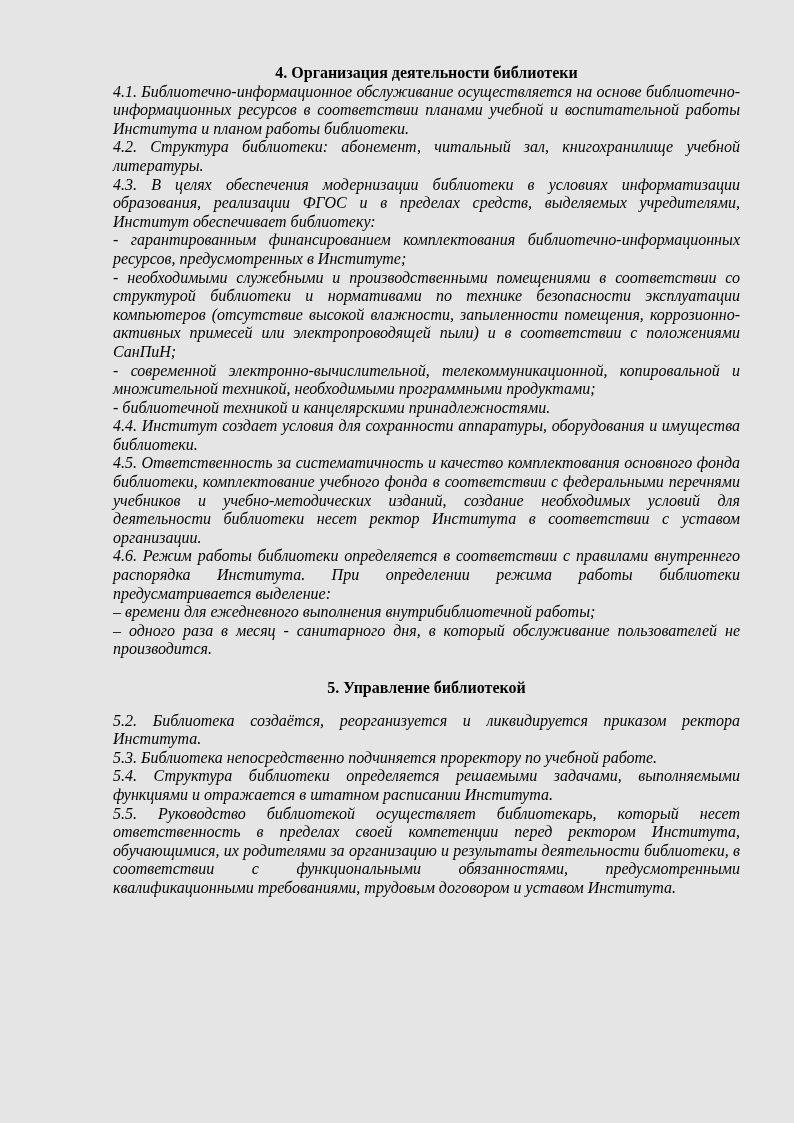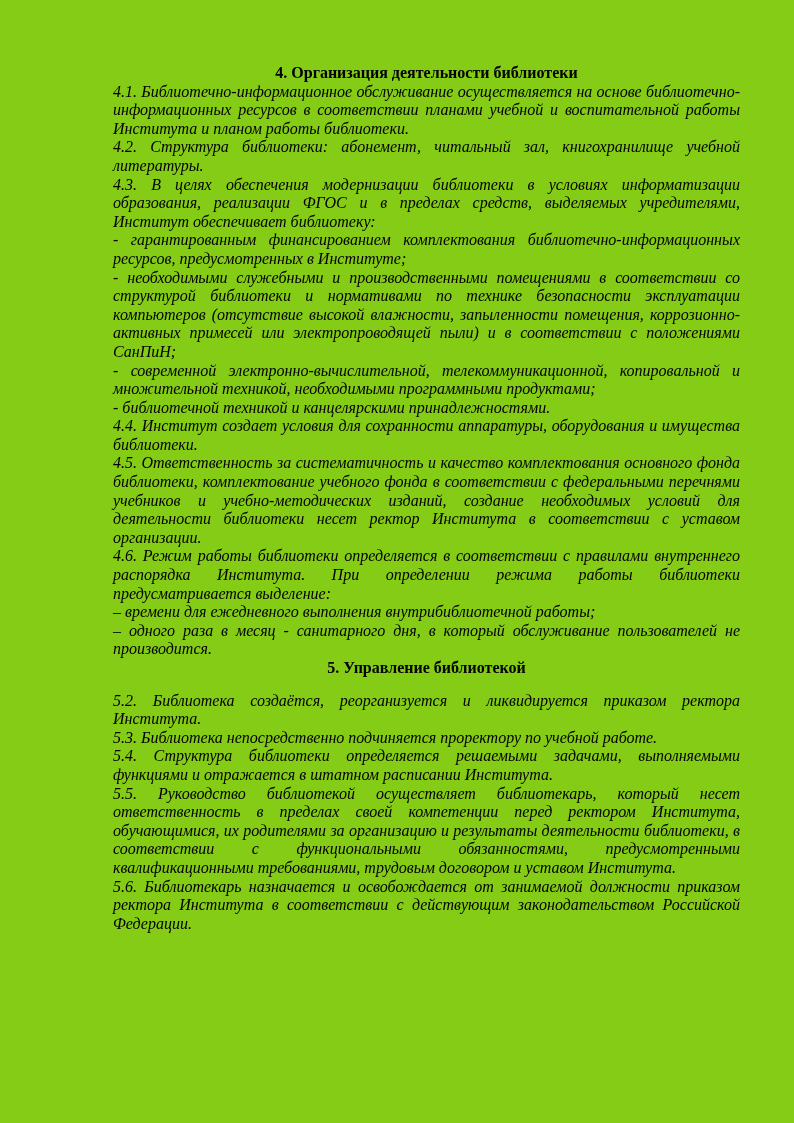--- a/index.html
+++ b/index.html
@@ -5,36 +5,37 @@
   html, body {
     margin: 0;
     padding: 0;
     background: #ffffff;
   }
   .page {
     position: relative;
     width: 794px;
     height: 1123px;
     box-sizing: border-box;
-    background: #84cc16;
+    background: #e5e5e5;
     color: #000000;
     font-family: "Liberation Serif", serif;
     font-size: 16px;
     line-height: 18.6px;
     padding: 64px 54px 40px 113px;
     overflow: hidden;
   }
   .section-heading {
     font-size: 16px;
     font-weight: bold;
     text-align: center;
     margin: 0;
     padding: 0;
   }
   .section-heading.with-gap {
+    margin-top: 20px;
     margin-bottom: 14px;
   }
   .para {
     margin: 0;
     padding: 0;
     text-align: justify;
     text-justify: inter-word;
     font-style: italic;
   }
 </style>
@@ -60,16 +61,15 @@
     <p class="para">– одного раза в месяц - санитарного дня, в который обслуживание пользователей не производится.</p>
   </section>
 
   <section>
     <h2 class="section-heading with-gap">5. Управление библиотекой</h2>
 
     <p class="para">5.2. Библиотека создаётся, реорганизуется и ликвидируется приказом ректора Института.</p>
     <p class="para">5.3. Библиотека непосредственно подчиняется проректору по учебной работе.</p>
     <p class="para">5.4. Структура библиотеки определяется решаемыми задачами, выполняемыми функциями и отражается в штатном расписании Института.</p>
     <p class="para">5.5. Руководство библиотекой осуществляет библиотекарь, который несет ответственность в пределах своей компетенции перед ректором Института, обучающимися, их родителями за организацию и результаты деятельности библиотеки, в соответствии с функциональными обязанностями, предусмотренными квалификационными требованиями, трудовым договором и уставом Института.</p>
-    <p class="para">5.6. Библиотекарь назначается и освобождается от занимаемой должности приказом ректора Института в соответствии с действующим законодательством Российской Федерации.</p>
   </section>
 
 </div>
 
 </body></html>

